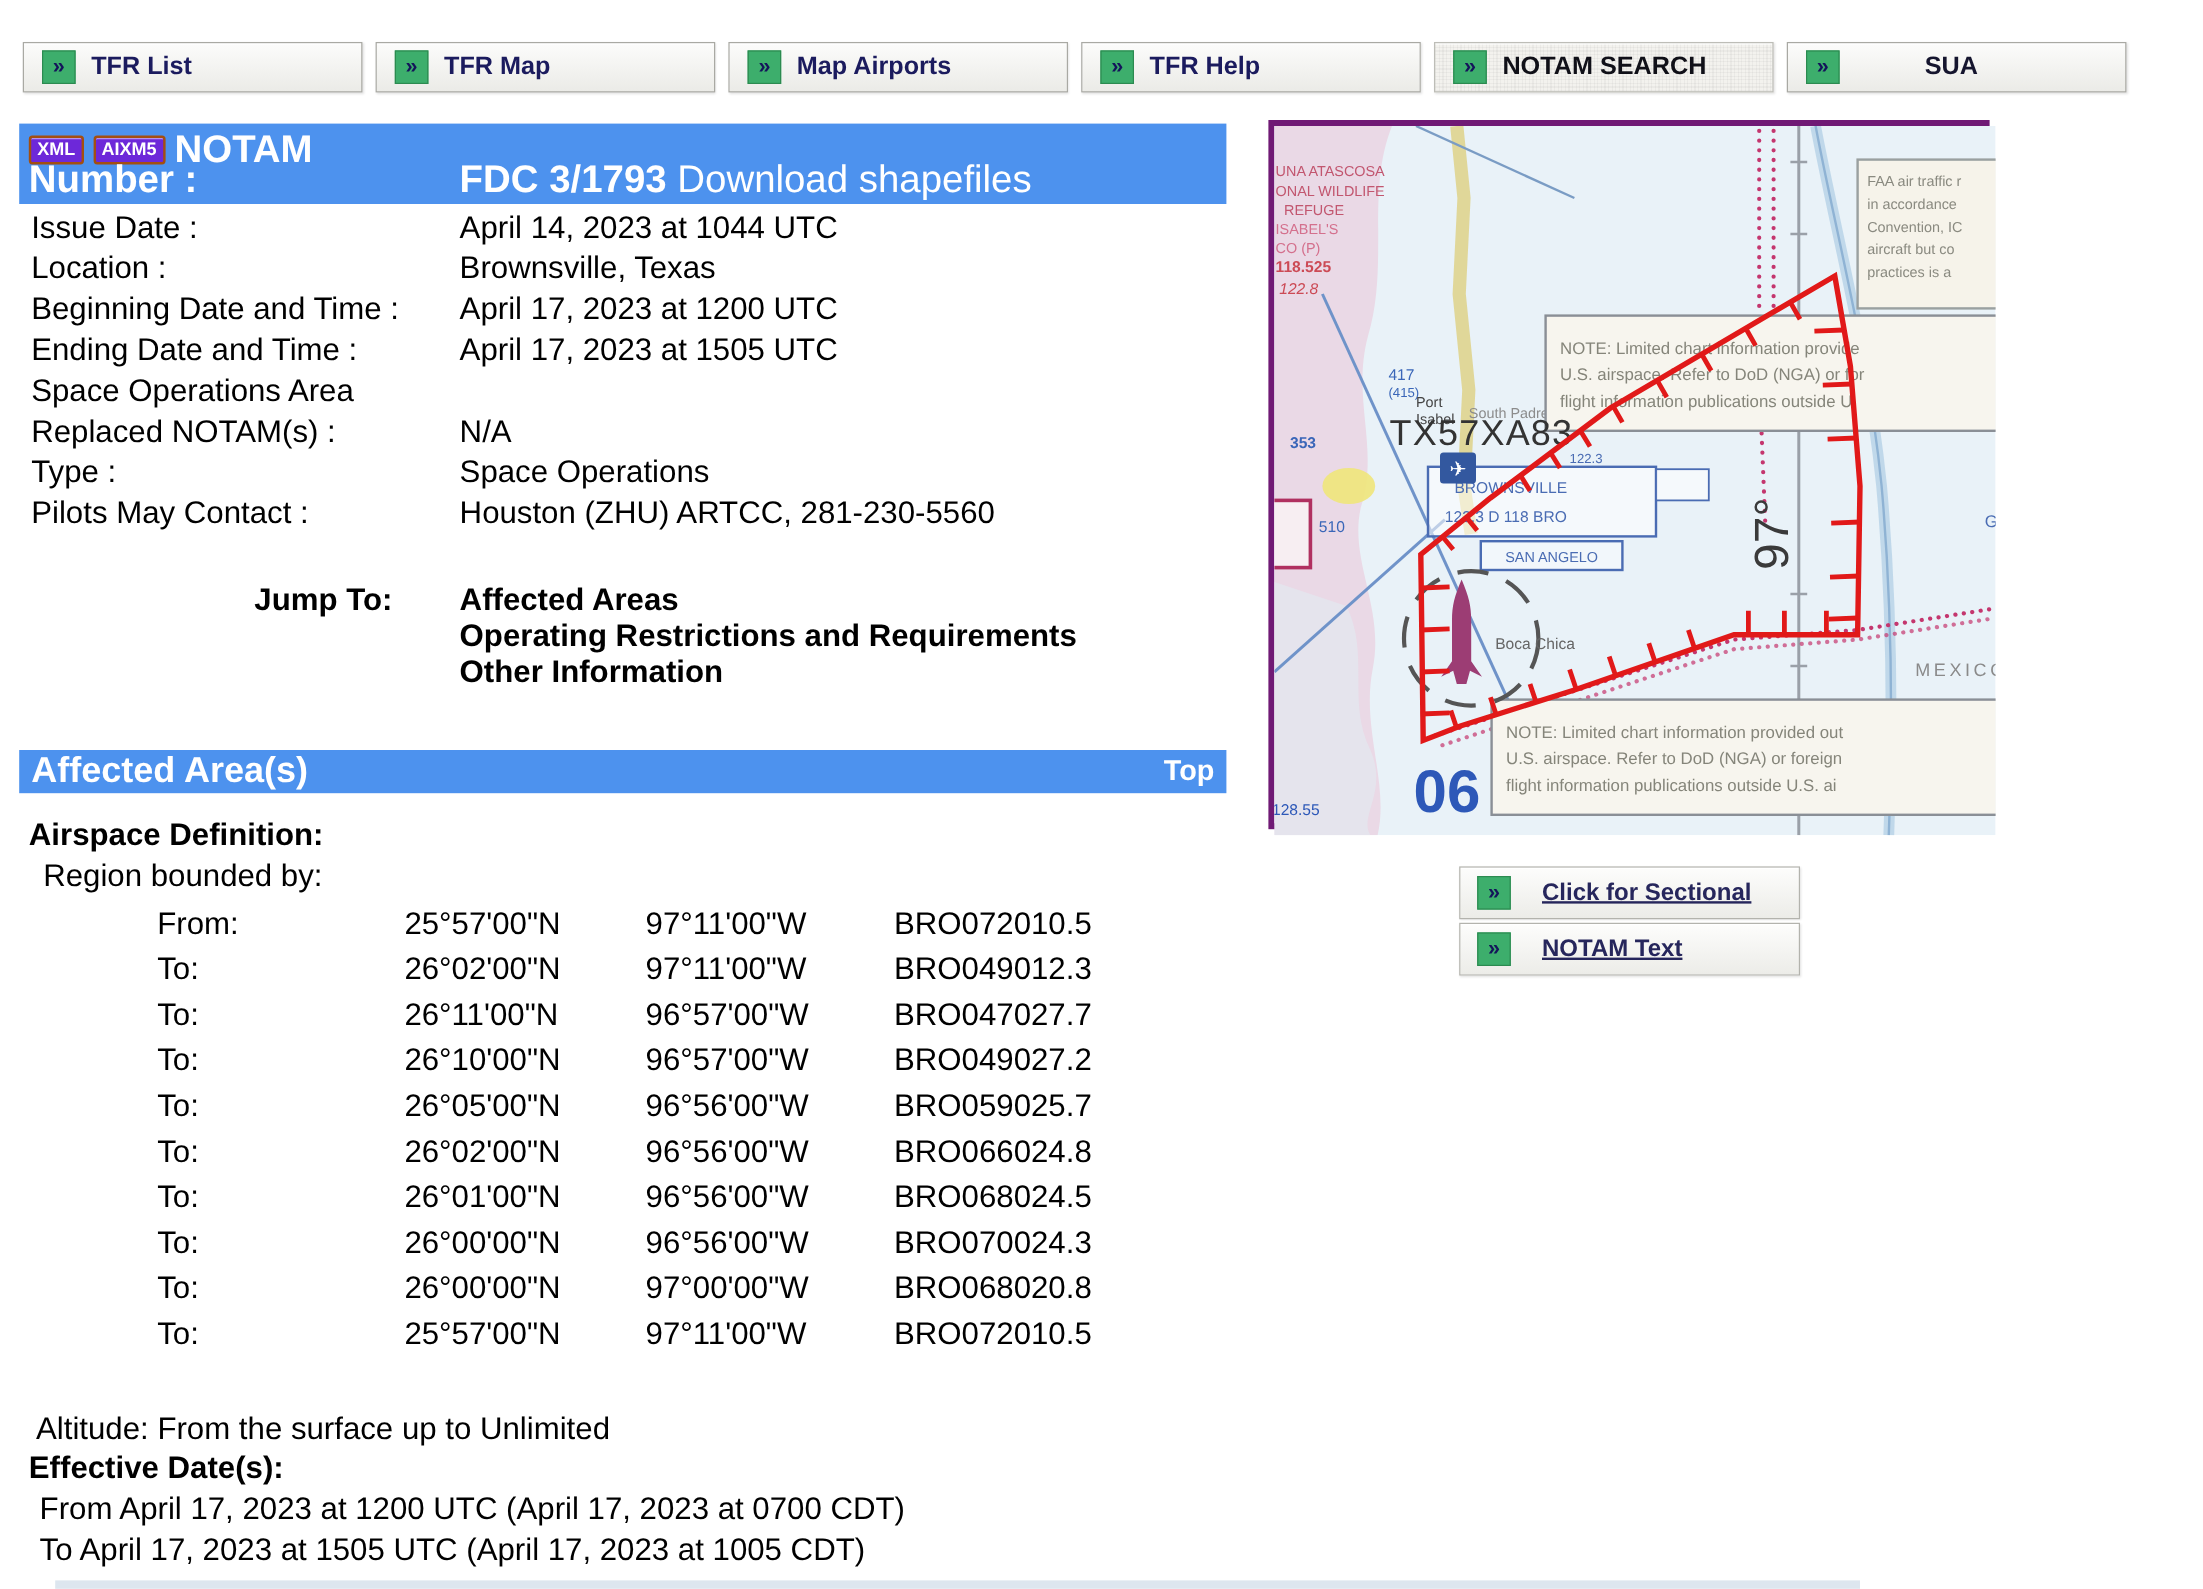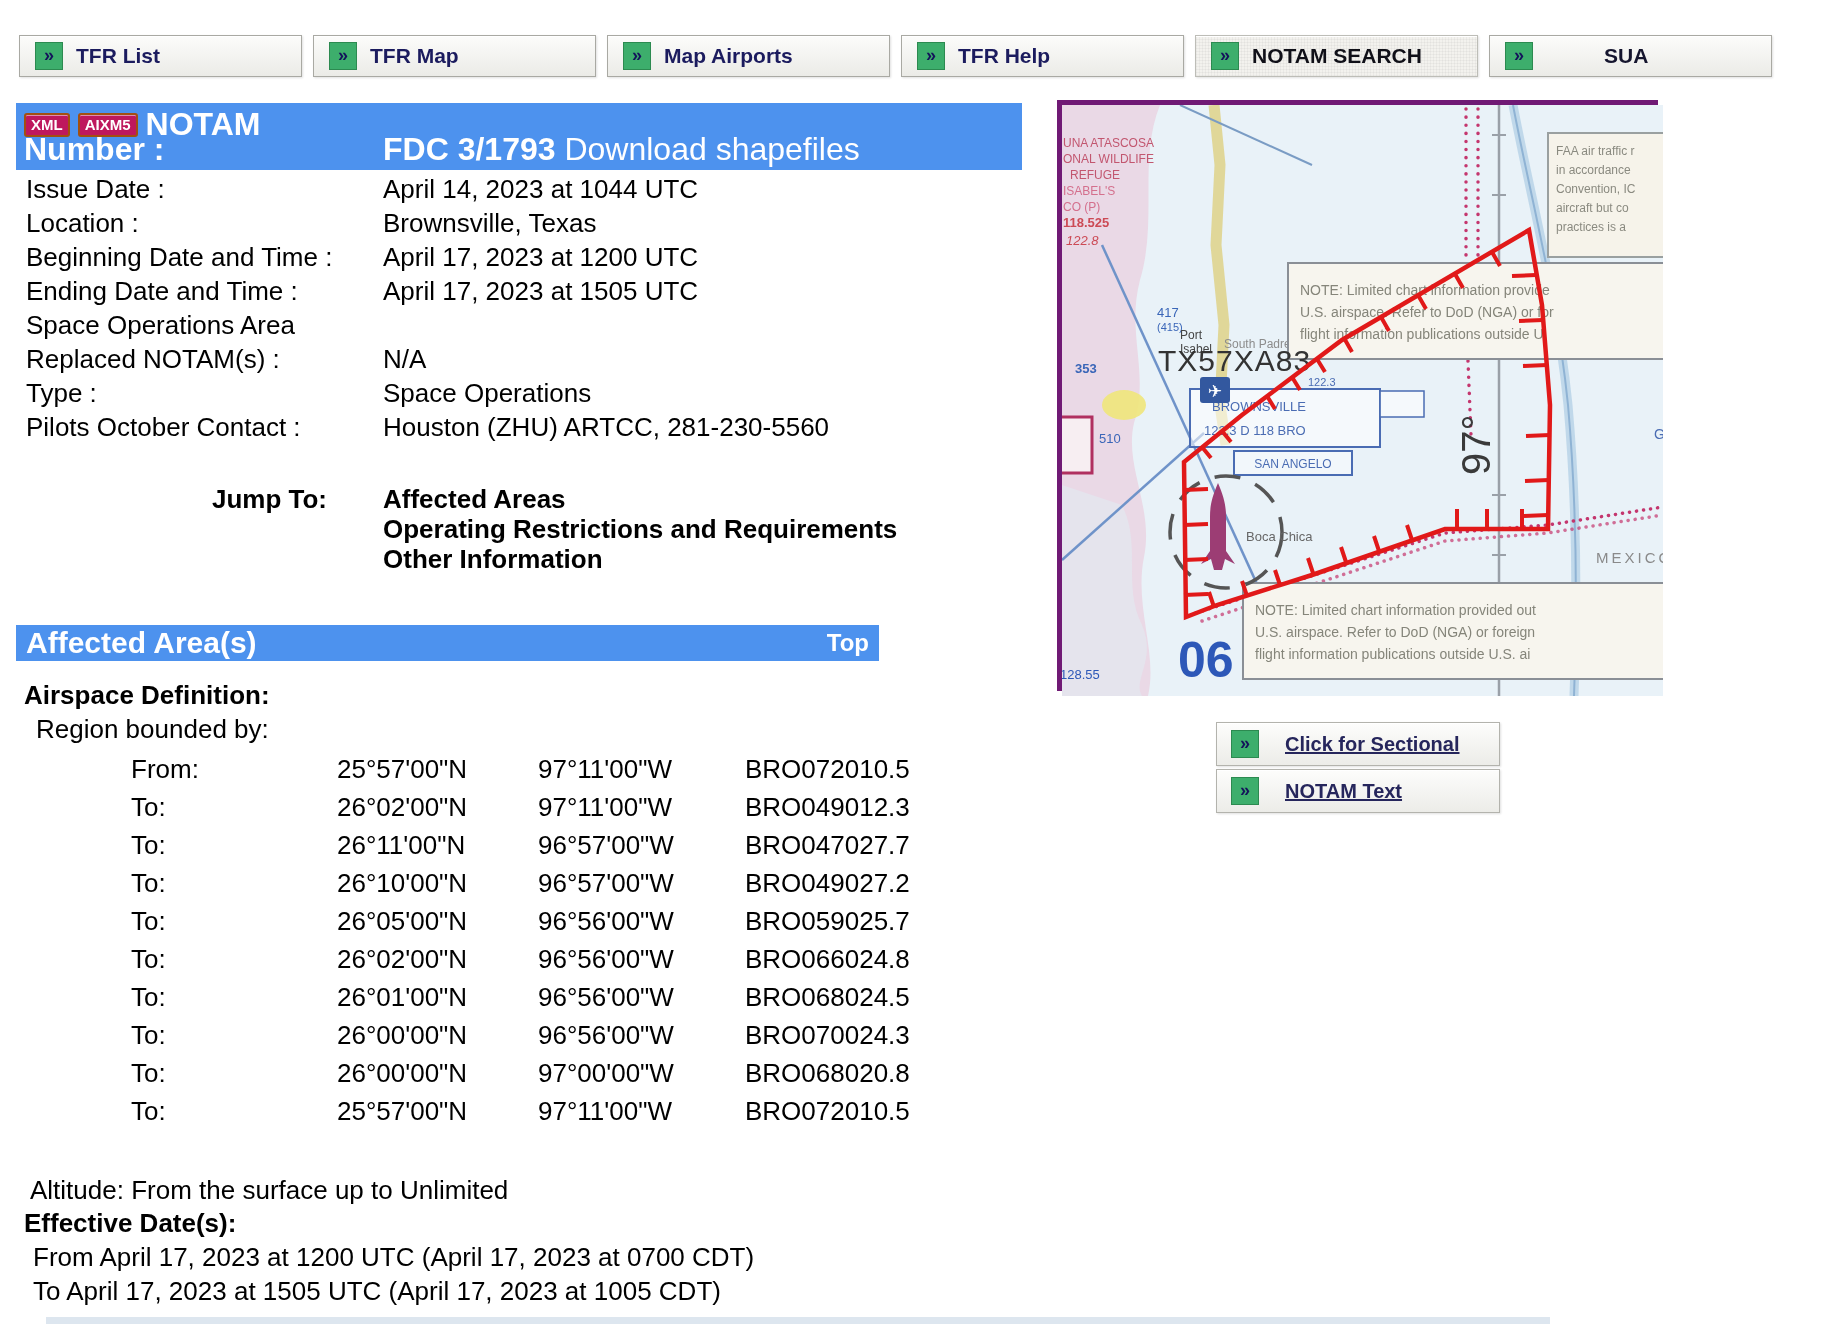--- a/index.html
+++ b/index.html
@@ -20,21 +20,21 @@
      background-image:repeating-linear-gradient(0deg,rgba(0,0,0,.035) 0 1px,transparent 1px 3px),
                       repeating-linear-gradient(90deg,rgba(0,0,0,.035) 0 1px,transparent 1px 3px);
      border:1px solid #bdbdb7;}
   .navbtn.active .lbl{color:#101018;}
   .navbtn.sua .lbl{margin-left:58px;color:#15152e;}
 
   
   .notam-header{position:absolute;left:16px;top:103px;width:1006px;height:67px;
                 background:#4d92ee;color:#fff;}
   .nh-line1{position:absolute;left:8px;top:3px;display:flex;align-items:center;gap:8px;}
-  .badge{display:inline-block;background:#be185d;border:2px solid #a34f10;border-radius:3px;
+  .badge{display:inline-block;background:#6d28d9;border:2px solid #a34f10;border-radius:3px;
          color:#fff;font-weight:bold;font-size:15px;padding:0 5px;line-height:20px;
          box-shadow:inset 0 1px 0 rgba(255,255,255,.5);cursor:pointer;}
   .nh-title{font-weight:bold;font-size:32px;}
   .nh-line2-label{position:absolute;left:8px;bottom:2px;font-weight:bold;font-size:32px;}
   .nh-line2-value{position:absolute;left:367px;bottom:2px;font-size:32px;white-space:nowrap;}
   .nh-number{font-weight:bold;}
   .nh-download{font-weight:normal;cursor:pointer;}
 
   
   .fields{position:absolute;left:26px;top:172px;}
@@ -43,21 +43,21 @@
   .frow .fvalue{white-space:nowrap;}
 
   
   .jump{position:absolute;left:26px;top:484px;display:flex;}
   .jump .jlabel{width:357px;flex:0 0 357px;text-align:right;box-sizing:border-box;
                 padding-right:56px;font-weight:bold;font-size:26px;line-height:30px;}
   .jump .jlinks{font-weight:bold;font-size:26px;line-height:30px;}
   .jump .jlinks div{cursor:pointer;}
 
   
-  .section-bar{position:absolute;left:16px;top:625px;width:863px;height:36px;background:#4d92ee;
+  .section-bar{position:absolute;left:16px;top:625px;width:1006px;height:36px;background:#4d92ee;
                color:#fff;display:flex;align-items:center;justify-content:space-between;
                box-sizing:border-box;padding:0 10px;}
   .section-bar .sb-title{font-weight:bold;font-size:30px;}
   .section-bar .sb-top{font-weight:bold;font-size:24px;cursor:pointer;}
 
   .airspace-def{position:absolute;left:24px;top:680px;font-weight:bold;font-size:26px;}
   .region-by{position:absolute;left:36px;top:714px;font-size:26px;}
 
   .coord-table{position:absolute;left:131px;top:750px;font-size:26px;}
   .crow{display:flex;height:38px;line-height:38px;}
@@ -152,21 +152,21 @@
     </div>
   <div class="frow">
       <span class="flabel">Replaced NOTAM(s) :</span>
       <span class="fvalue">N/A</span>
     </div>
   <div class="frow">
       <span class="flabel">Type :</span>
       <span class="fvalue">Space Operations</span>
     </div>
   <div class="frow">
-      <span class="flabel">Pilots October Contact :</span>
+      <span class="flabel">Pilots May Contact :</span>
       <span class="fvalue">Houston (ZHU) ARTCC, 281-230-5560</span>
     </div>
 </div>
 
 <div class="jump">
   <div class="jlabel">Jump To:</div>
   <div class="jlinks">
     <div>Affected Areas</div>
     <div>Operating Restrictions and Requirements</div>
     <div>Other Information</div>

